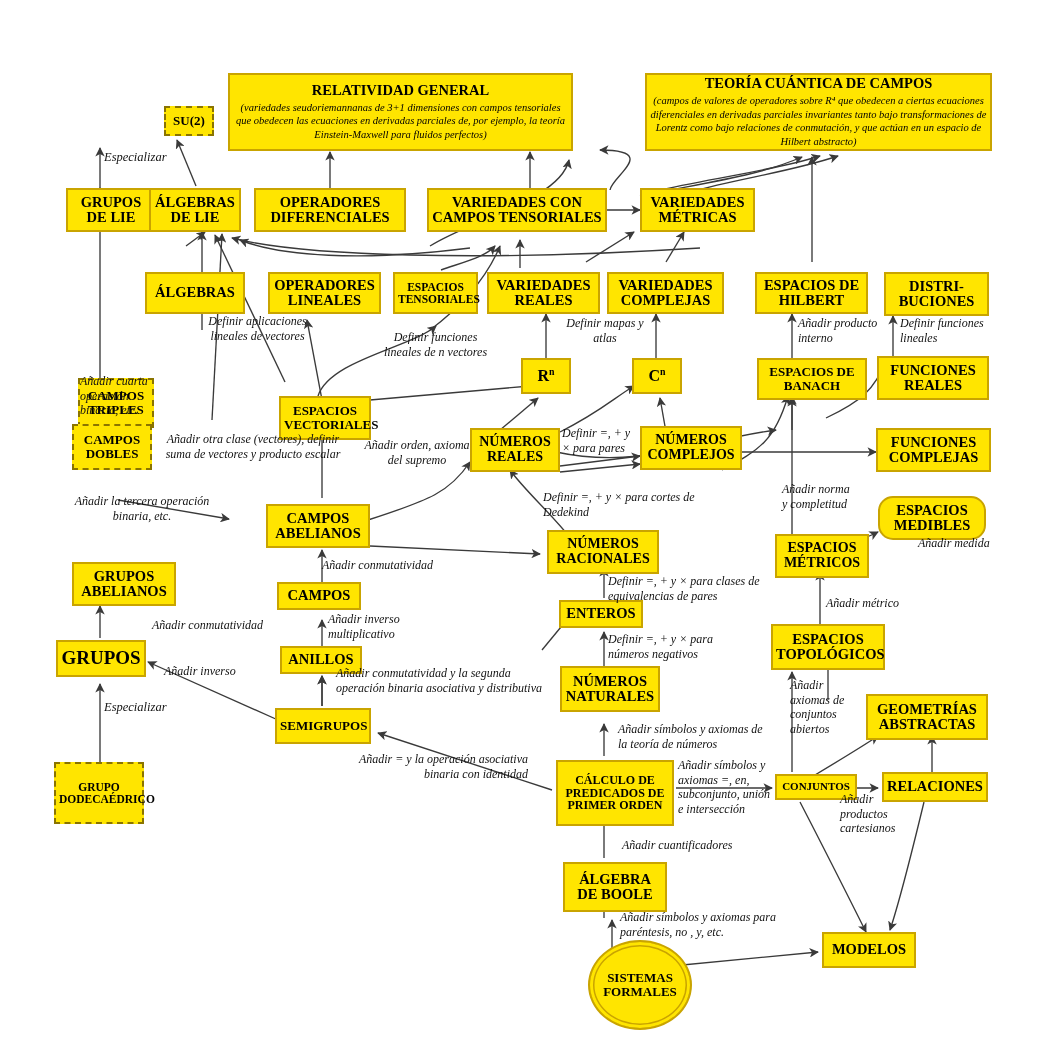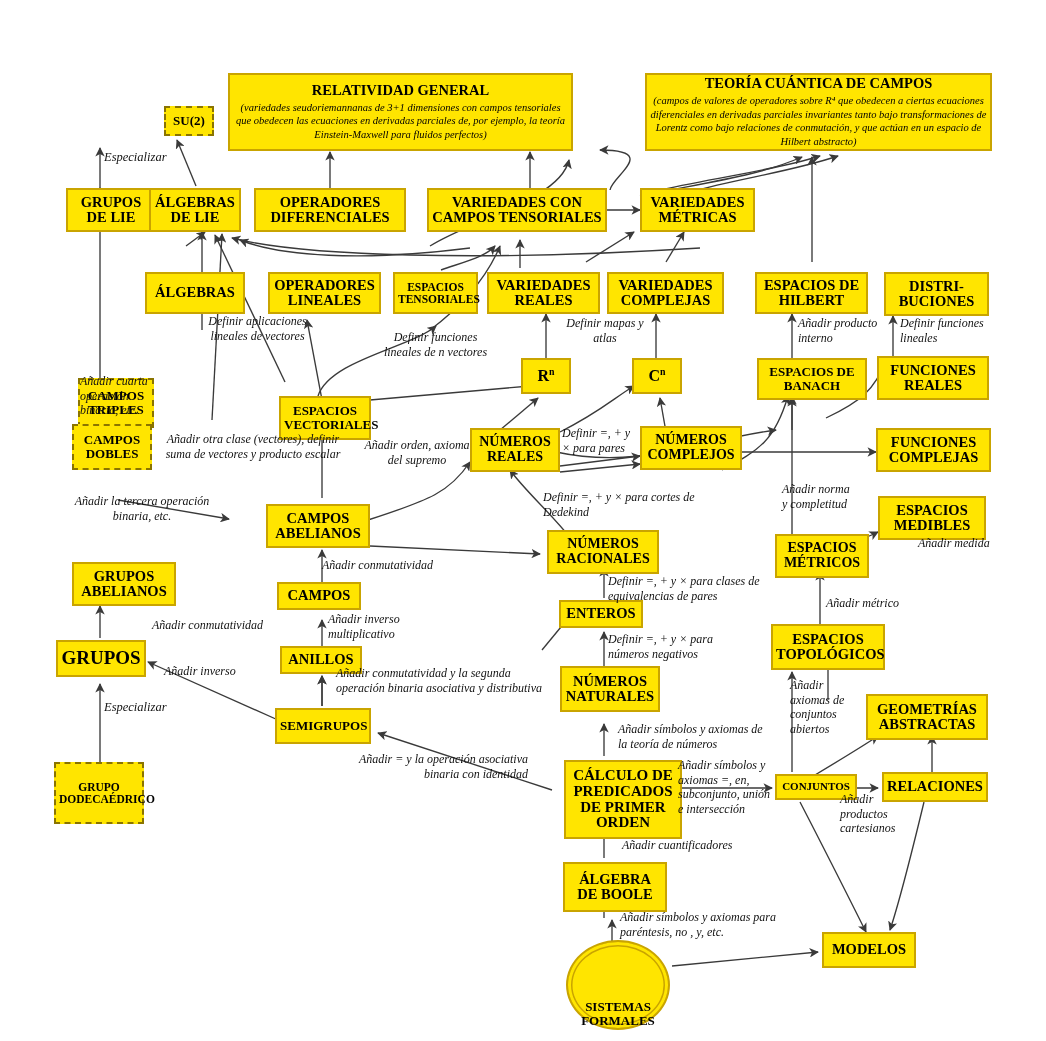--- a/index.html
+++ b/index.html
@@ -238,21 +238,21 @@
     </div>
 
 <div class="node" style="left:640px;top:426px;width:102px;height:44px;font-size:14px;">
   <span class="inner">NÚMEROS COMPLEJOS</span>
     </div>
 
 <div class="node" style="left:876px;top:428px;width:115px;height:44px;font-size:14.5px;">
   <span class="inner">FUNCIONES COMPLEJAS</span>
     </div>
 
-<div class="node" style="left:878px;top:496px;width:108px;height:44px;font-size:14.5px;">
+<div class="node" style="left:878px;top:496px;width:108px;height:44px;font-size:14.5px;border-radius:15px;">
   <span class="inner">ESPACIOS MEDIBLES</span>
     </div>
 
 <div class="node" style="left:266px;top:504px;width:104px;height:44px;font-size:14.5px;">
   <span class="inner">CAMPOS ABELIANOS</span>
     </div>
 
 <div class="node" style="left:547px;top:530px;width:112px;height:44px;font-size:14px;">
   <span class="inner">NÚMEROS RACIONALES</span>
     </div>
@@ -294,41 +294,41 @@
     </div>
 
 <div class="node" style="left:866px;top:694px;width:122px;height:46px;font-size:14.5px;">
   <span class="inner">GEOMETRÍAS ABSTRACTAS</span>
     </div>
 
 <div class="node dashed" style="left:54px;top:762px;width:90px;height:62px;font-size:11.5px;">
   <span class="inner">GRUPO DODECAÉDRICO</span>
     </div>
 
-<div class="node" style="left:556px;top:760px;width:118px;height:79px;font-size:15px;margin-left:8px;">
+<div class="node" style="left:556px;top:760px;width:118px;height:66px;font-size:12px;">
   <span class="inner">CÁLCULO DE PREDICADOS DE PRIMER ORDEN</span>
     </div>
 
 <div class="node" style="left:775px;top:774px;width:82px;height:26px;font-size:11px;">
   <span class="inner">CONJUNTOS</span>
     </div>
 
 <div class="node" style="left:882px;top:772px;width:106px;height:30px;font-size:14.5px;">
   <span class="inner">RELACIONES</span>
     </div>
 
 <div class="node" style="left:563px;top:862px;width:104px;height:50px;font-size:14.5px;">
   <span class="inner">ÁLGEBRA DE BOOLE</span>
     </div>
 
 <div class="node" style="left:822px;top:932px;width:94px;height:36px;font-size:14.5px;">
   <span class="inner">MODELOS</span>
     </div>
 
-<div class="node ellipse" style="left:566px;top:940px;width:104px;height:90px;font-size:13px;box-shadow:inset 0 0 0 3px #FFE500, inset 0 0 0 4.5px #C9A400;align-items:flex-end;">
+<div class="node ellipse" style="left:588px;top:940px;width:104px;height:90px;font-size:13px;box-shadow:inset 0 0 0 3px #FFE500, inset 0 0 0 4.5px #C9A400;">
   <span class="inner">SISTEMAS FORMALES</span>
     </div>
 
 <div class="edgelabel" style="left:104px;top:150px;width:90px;font-size:12.5px;">Especializar</div>
 
 <div class="edgelabel" style="left:205px;top:314px;width:105px;font-size:12px;text-align:center;">Definir aplicaciones lineales de vectores</div>
 
 <div class="edgelabel" style="left:383px;top:330px;width:105px;font-size:12px;text-align:center;">Definir funciones lineales de n vectores</div>
 
 <div class="edgelabel" style="left:560px;top:316px;width:90px;font-size:12px;text-align:center;">Definir mapas y atlas</div>

